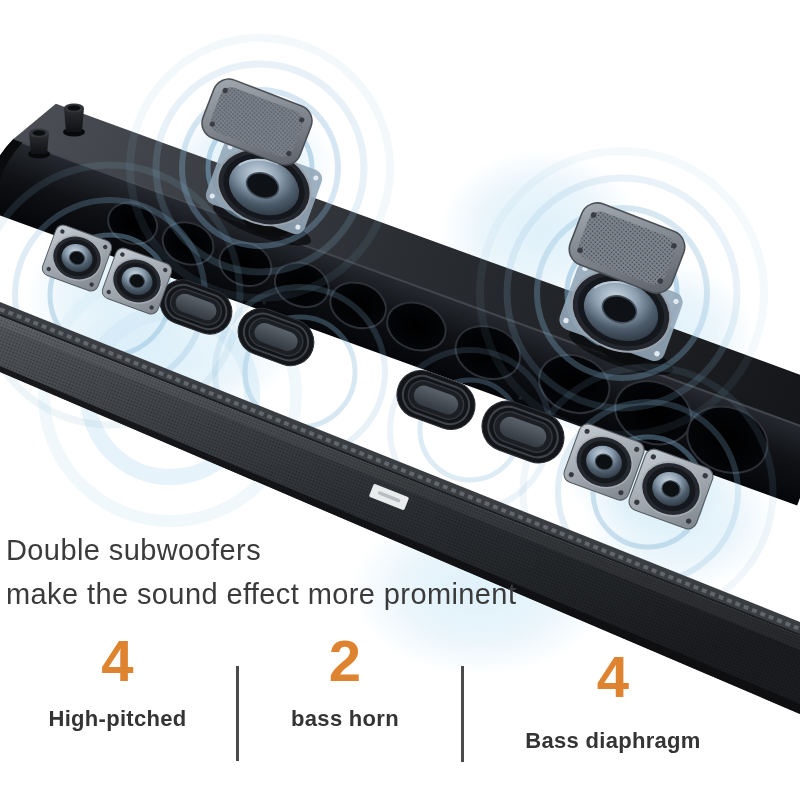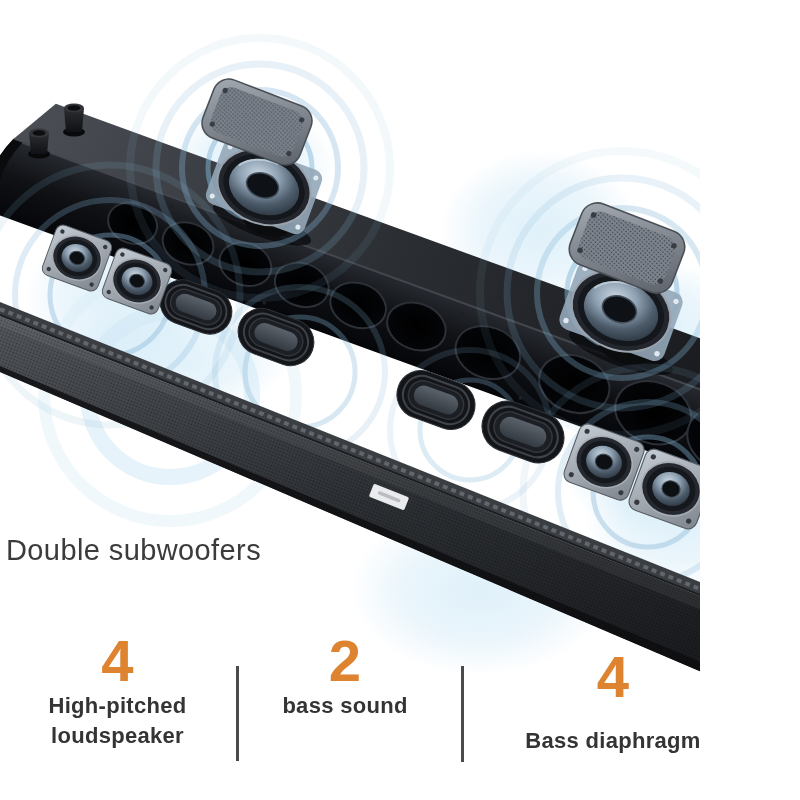--- a/index.html
+++ b/index.html
@@ -1,31 +1,31 @@
 <!DOCTYPE html>
 <html><head>
 <meta charset="utf-8">
 <style>
   html,body{margin:0;padding:0;background:#ffffff;}
-  #stage{position:relative;width:700px;height:800px;background:#ffffff;overflow:hidden;
+  #stage{position:relative;width:800px;height:800px;background:#ffffff;overflow:hidden;
          font-family:"Liberation Sans","DejaVu Sans",sans-serif;}
   #scene{position:absolute;left:0;top:0;width:800px;height:800px;}
   .headline{position:absolute;left:6px;color:#3b3b3b;font-size:29px;font-weight:400;
             letter-spacing:0.4px;white-space:nowrap;}
   #hl1{top:534px;}
   #hl2{top:578px;}
   .stat{position:absolute;text-align:center;}
   .stat-number{display:block;font-size:58px;font-weight:700;line-height:54px;color:#de8430;}
   .stat-label{display:block;font-size:22px;font-weight:700;line-height:30px;color:#343434;
               letter-spacing:0.3px;}
   .stat-label:empty{display:none;}
   #stat1{left:25px;top:634px;width:185px;}
   #stat2{left:255px;top:634px;width:180px;}
   #stat3{left:478px;top:650px;width:270px;}
-  #stat1 .stat-labels,#stat2 .stat-labels{margin-top:3px;}
+  #stat1 .stat-labels,#stat2 .stat-labels{margin-top:16px;}
   #stat3 .stat-labels{margin-top:22px;}
   .vline{position:absolute;width:3px;background:#4a4a4a;}
   #div1{left:236px;top:666px;height:95px;}
   #div2{left:461px;top:666px;height:96px;}
 </style>
 </head>
 <body>
 
 <div id="stage">
 
@@ -247,35 +247,35 @@
       <polygon points="0,316 800,636 800,650 0,326" fill="#ffffff" opacity="0.06"></polygon>
       <polygon points="0,366 800,704 800,714 0,372" fill="#0c0d0f" opacity="0.8"></polygon>
       <g transform="translate(389,497) rotate(21.5)">
         <rect x="-19" y="-7" width="38" height="14" rx="2" fill="#e9ebed"></rect>
         <rect x="-12" y="-2" width="24" height="3.5" rx="1.7" fill="#b9bdc2"></rect>
       </g>
     </g>
   </svg>
 
   <div class="headline" id="hl1">Double subwoofers</div>
+  <div class="headline" id="hl2">make the sound effect more prominent</div>
 
   <div class="stat" id="stat1">
     <span class="stat-number" style="color: rgb(222, 132, 48);">4</span>
     <div class="stat-labels">
       <span class="stat-label">High-pitched</span>
-      <span class="stat-label">loudspeaker</span>
     </div>
   </div>
 
   <div class="vline" id="div1"></div>
 
   <div class="stat" id="stat2">
     <span class="stat-number" style="color: rgb(222, 132, 48);">2</span>
     <div class="stat-labels">
-      <span class="stat-label">bass sound</span>
+      <span class="stat-label">bass horn</span>
 
     </div>
   </div>
 
   <div class="vline" id="div2"></div>
 
   <div class="stat" id="stat3">
     <span class="stat-number" style="color: rgb(222, 132, 48);">4</span>
     <div class="stat-labels">
       <span class="stat-label">Bass diaphragm</span>

